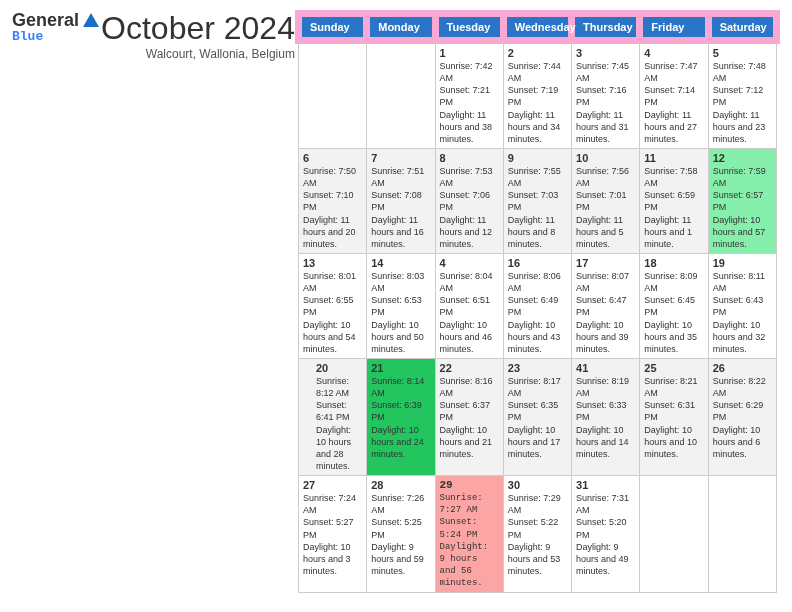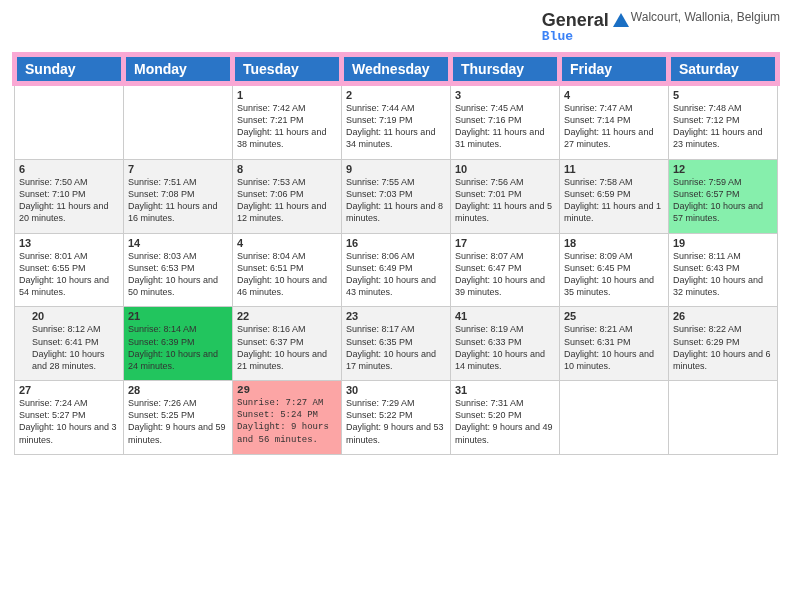--- a/index.html
+++ b/index.html
@@ -7,23 +7,22 @@
       font-family: Arial, sans-serif;
       background: #fff;
       width: 792px;
       height: 612px;
       overflow: hidden;
     }
     .page {
       width: 792px;
       height: 465px;
       display: flex;
-      flex-direction: column;
+      flex-direction: row;
       padding: 10px 12px 10px 12px;
-      align-items: flex-end;
     }
     .header {
       display: flex;
       justify-content: space-between;
       align-items: flex-start;
       margin-bottom: 8px;
     }
     .logo {
       display: flex;
       flex-direction: column;
@@ -57,25 +56,25 @@
     .calendar {
       flex: 1;
       border: 1px solid #ccc;
       border-collapse: collapse;
       width: 100%;
       table-layout: fixed;
     }
     .calendar th {
       background: #2a75c7;
       color: #fff;
-      font-size: 14px;
+      font-size: 11px;
       font-weight: bold;
       padding: 4px 8px;
       text-align: left;
-      border: 5px solid #f9a8d4;
+      border: 7px solid #f9a8d4;
     }
     .calendar td {
       border: 1px solid #ccc;
       vertical-align: top;
       padding: 3px 4px;
       font-size: 9.5px;
       color: #333;
       background: #fff;
     }
     .calendar tr:nth-child(even) td {
@@ -105,20 +104,21 @@
     <div class="logo">
       <div class="logo-text">
         <span class="logo-general">General</span>
         <svg class="logo-icon" viewBox="0 0 20 20">
           <polygon points="10,2 18,16 2,16" fill="#1a6fc4"></polygon>
         </svg>
       </div>
       <div style="font-size:13px; font-weight:bold; color:#3b82f6; margin-top:-2px;font-family:Liberation Mono, monospace;">Blue</div>
     </div>
     <div class="title-block">
+      <div class="month-title">October 2024</div>
       <div class="location">Walcourt, Wallonia, Belgium</div>
     </div>
   </div>
 
   <table class="calendar">
     <thead>
       <tr>
         <th>Sunday</th>
         <th>Monday</th>
         <th>Tuesday</th>

